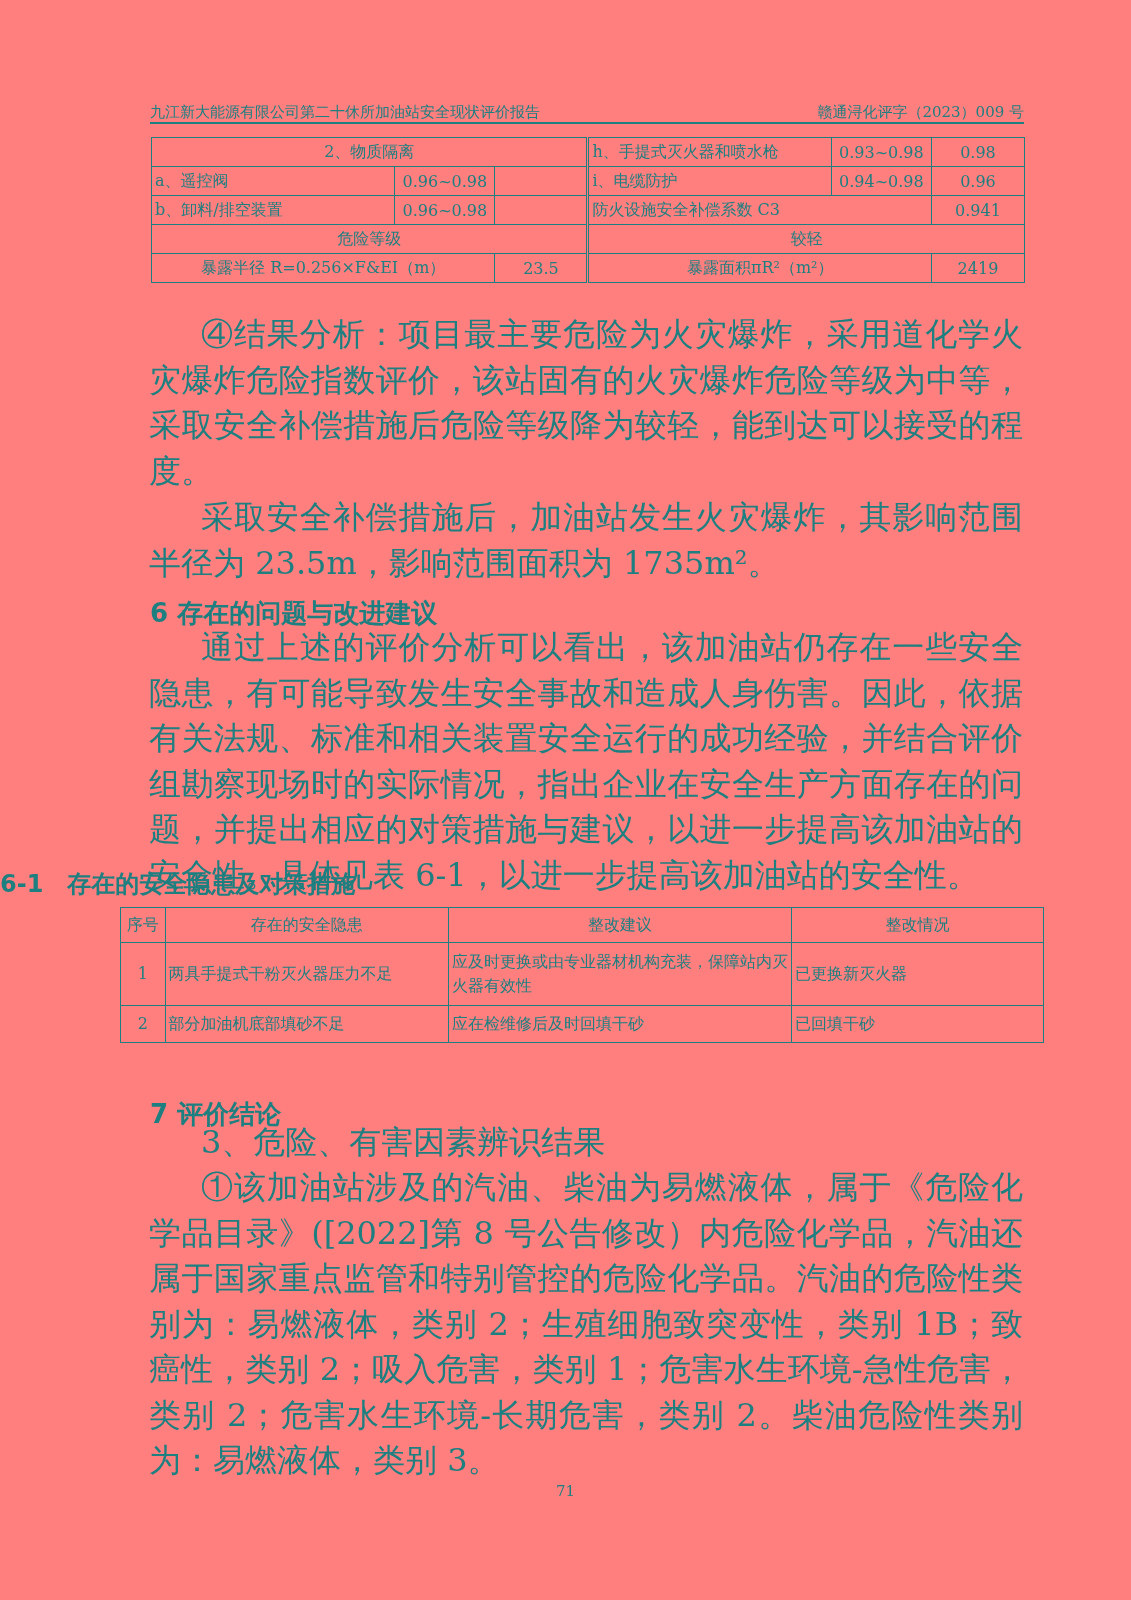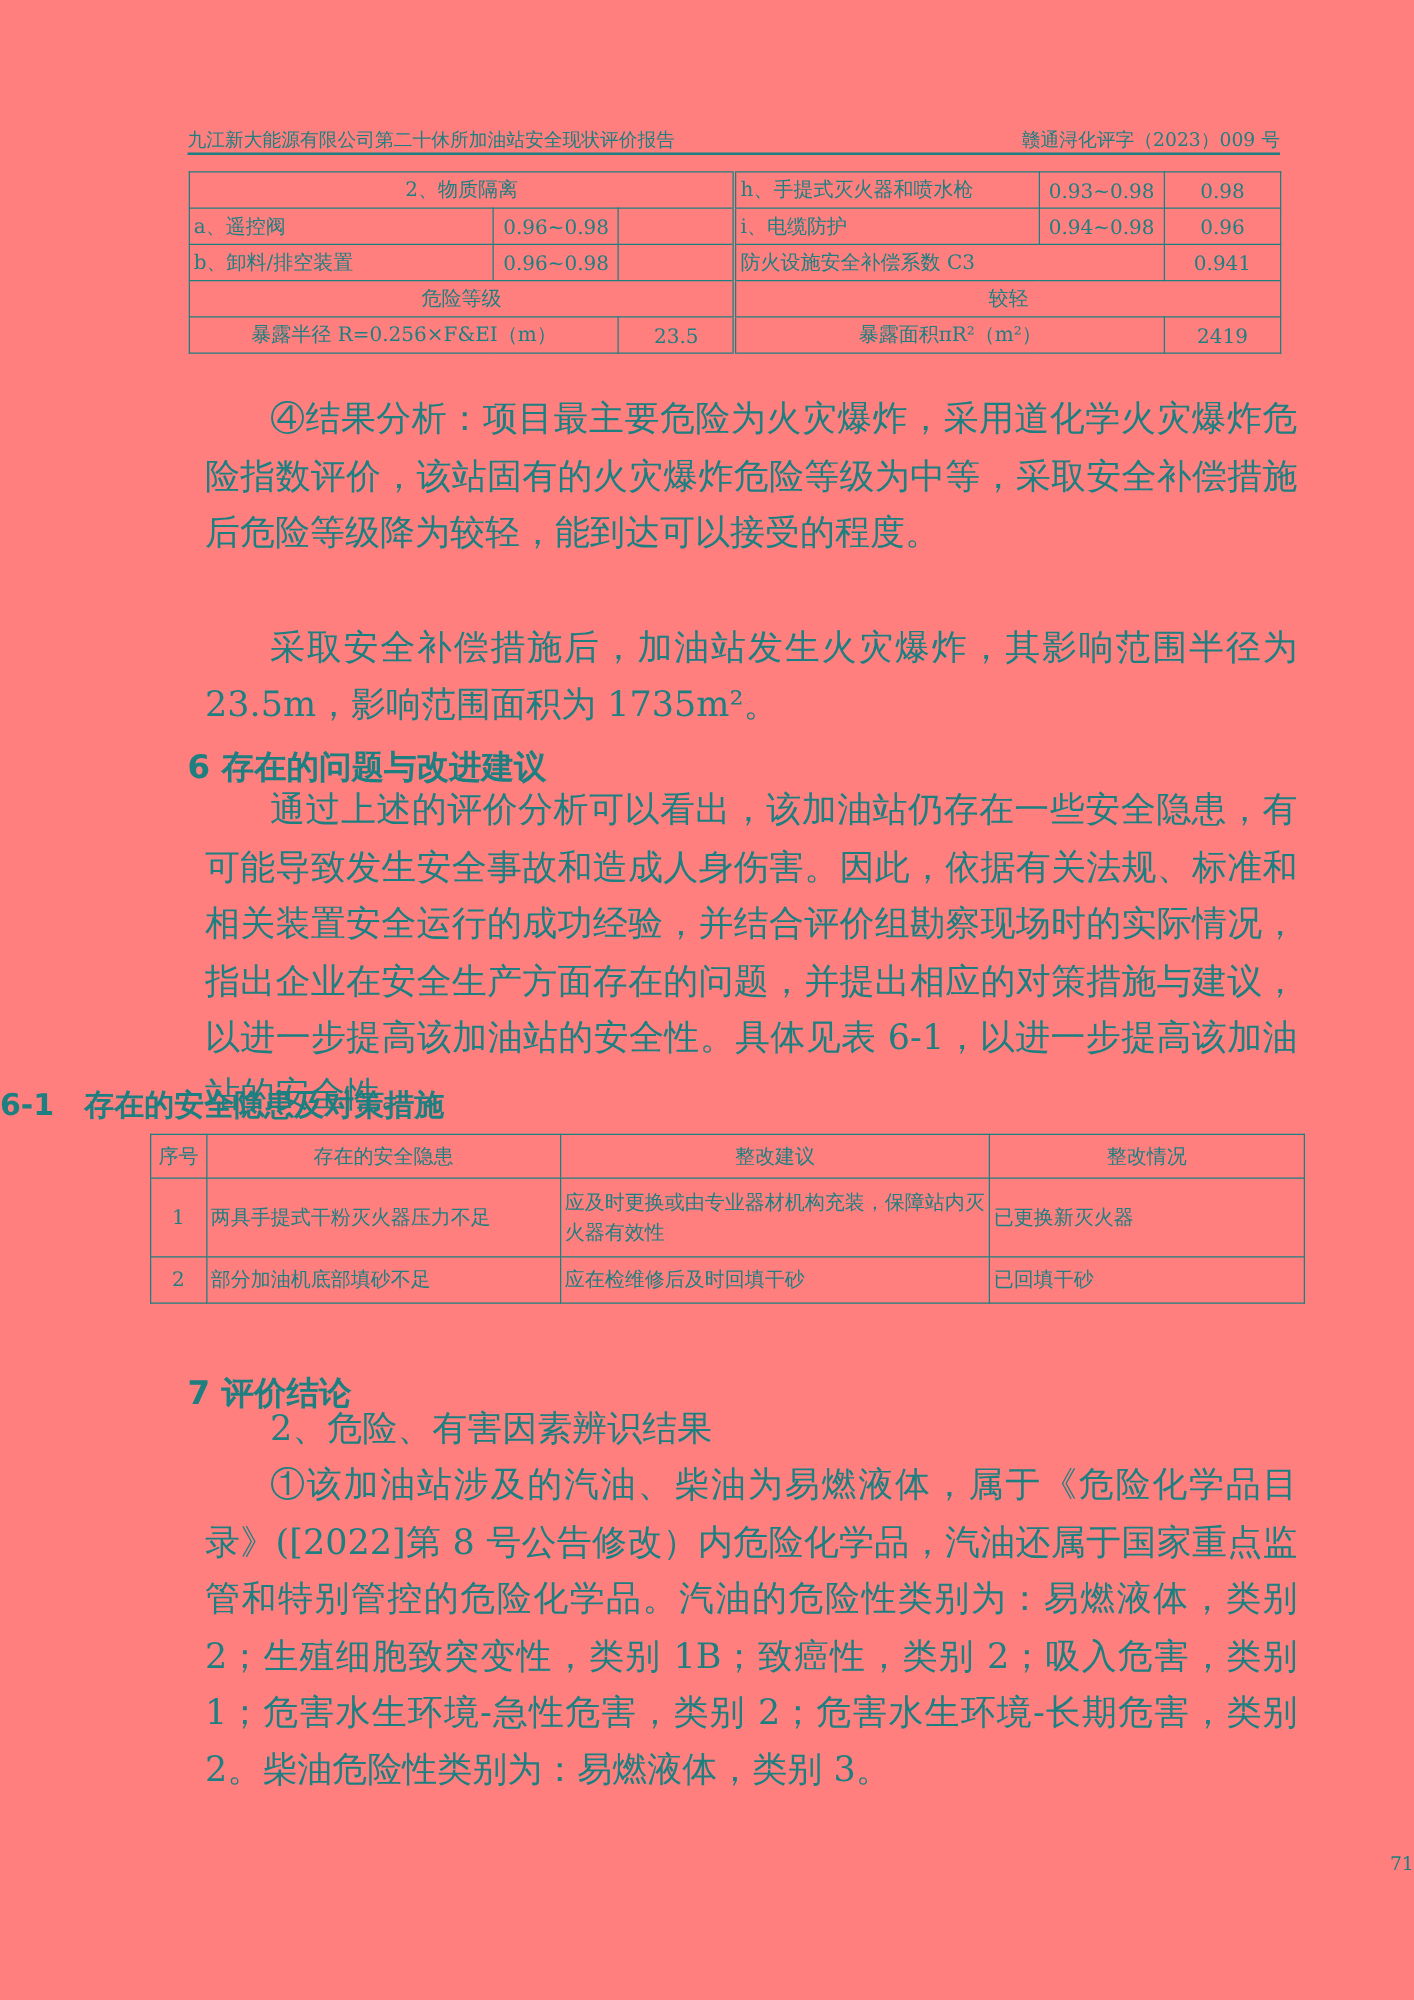--- a/index.html
+++ b/index.html
@@ -27,22 +27,22 @@
   }
   .t1 td {
     border: 1px solid #1e7f80;
     height: 28px; padding: 0 3px;
     white-space: nowrap;
   }
   .t1 td.c { text-align: center; }
   .t1 td.sep { border-left: 3px double #1e7f80; }
 
   .para {
-    position: absolute; left: 164px; width: 874px;
-    font-size: 28px; line-height: 45.5px;
+    position: absolute; left: 149px; width: 874px;
+    font-size: 32px; line-height: 45.5px;
     text-indent: 52px;
     text-align: justify;
     margin: 0;
   }
   .h1 {
     position: absolute; left: 150px;
     font-size: 26px; font-weight: bold;
     font-family: "DejaVu Sans", "Liberation Sans", sans-serif;
     margin: 0;
   }
@@ -55,21 +55,21 @@
     position: absolute; left: 120px; top: 907px; width: 924px;
     font-size: 16px;
   }
   .t2 td { border: 1px solid #1e7f80; padding: 2px 3px; line-height: 24px; }
   .t2 td.c { text-align: center; }
   .t2 tr.hdr td { height: 30px; }
   .t2 tr.r1 td { height: 58px; }
   .t2 tr.r2 td { height: 32px; }
   .page-num {
     position: absolute; left: 0; width: 1131px; top: 1482px;
-    text-align: right; font-size: 15px;
+    text-align: center; font-size: 15px;
   }
 </style>
 </head>
 <body>
 
 <div class="page-header">
   <span>九江新大能源有限公司第二十休所加油站安全现状评价报告</span>
   <span class="right">赣通浔化评字（2023）009 号</span>
 </div>
 
@@ -148,16 +148,16 @@
   <tr class="r2">
     <td class="c">2</td>
     <td>部分加油机底部填砂不足</td>
     <td>应在检维修后及时回填干砂</td>
     <td>已回填干砂</td>
   </tr>
 </tbody>
   </table>
 
 <h2 class="h1" style="top:1097px">7 评价结论</h2>
-<p class="para" style="top:1120px">2、危险、有害因素辨识结果</p>
+<p class="para" style="top:1120px">3、危险、有害因素辨识结果</p>
 <p class="para" style="top:1165px">①该加油站涉及的汽油、柴油为易燃液体，属于《危险化学品目录》([2022]第 8 号公告修改）内危险化学品，汽油还属于国家重点监管和特别管控的危险化学品。汽油的危险性类别为：易燃液体，类别 2；生殖细胞致突变性，类别 1B；致癌性，类别 2；吸入危害，类别 1；危害水生环境-急性危害，类别 2；危害水生环境-长期危害，类别 2。柴油危险性类别为：易燃液体，类别 3。</p>
 
 <div class="page-num">71</div>
 
 </body></html>

